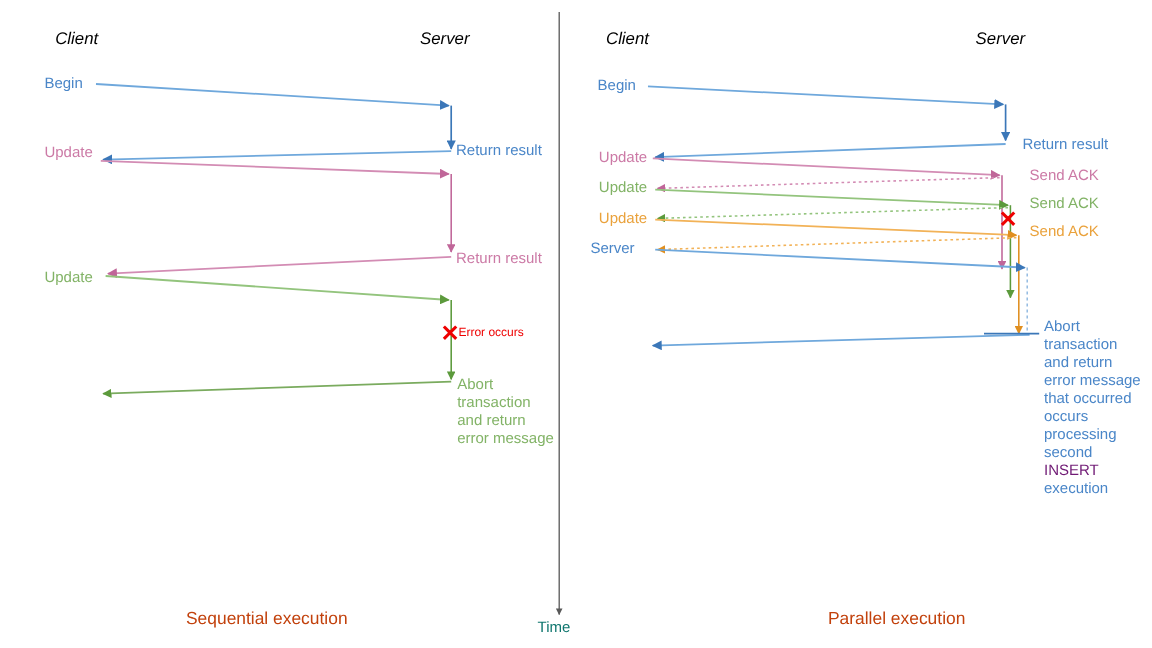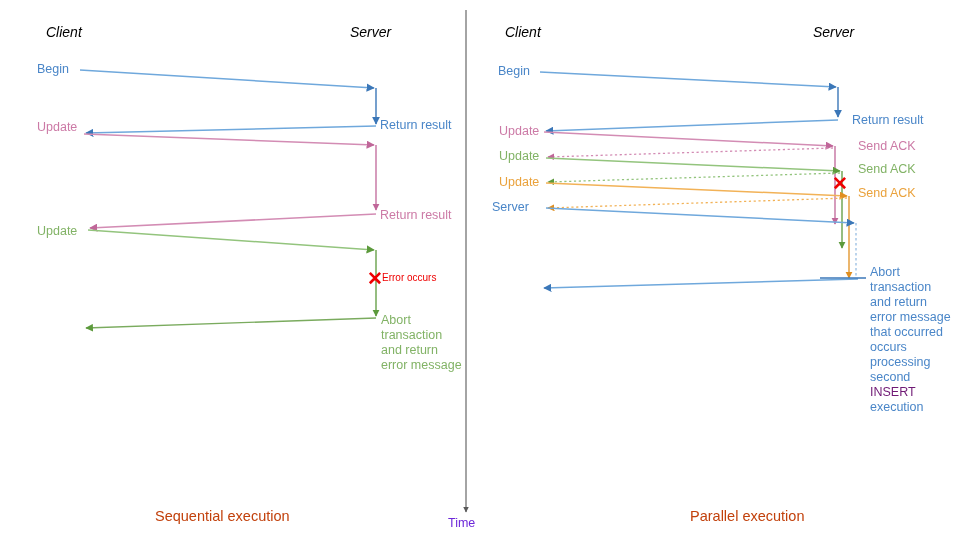--- a/index.html
+++ b/index.html
@@ -36,21 +36,21 @@
     font-style: italic;
     font-size: 14px;
     color: #000000;
   }
   .lbl-caption {
     font-size: 14.5px;
     color: #c2410c;
   }
   .lbl-time {
     font-size: 12.5px;
-    color: #6d28d9;
+    color: #0f766e;
   }
   .lbl-err {
     font-size: 10px;
     color: #ee0000;
   }
   .xmark {
     position: absolute;
     font-size: 19px;
     font-weight: bold;
     color: #ee0000;

